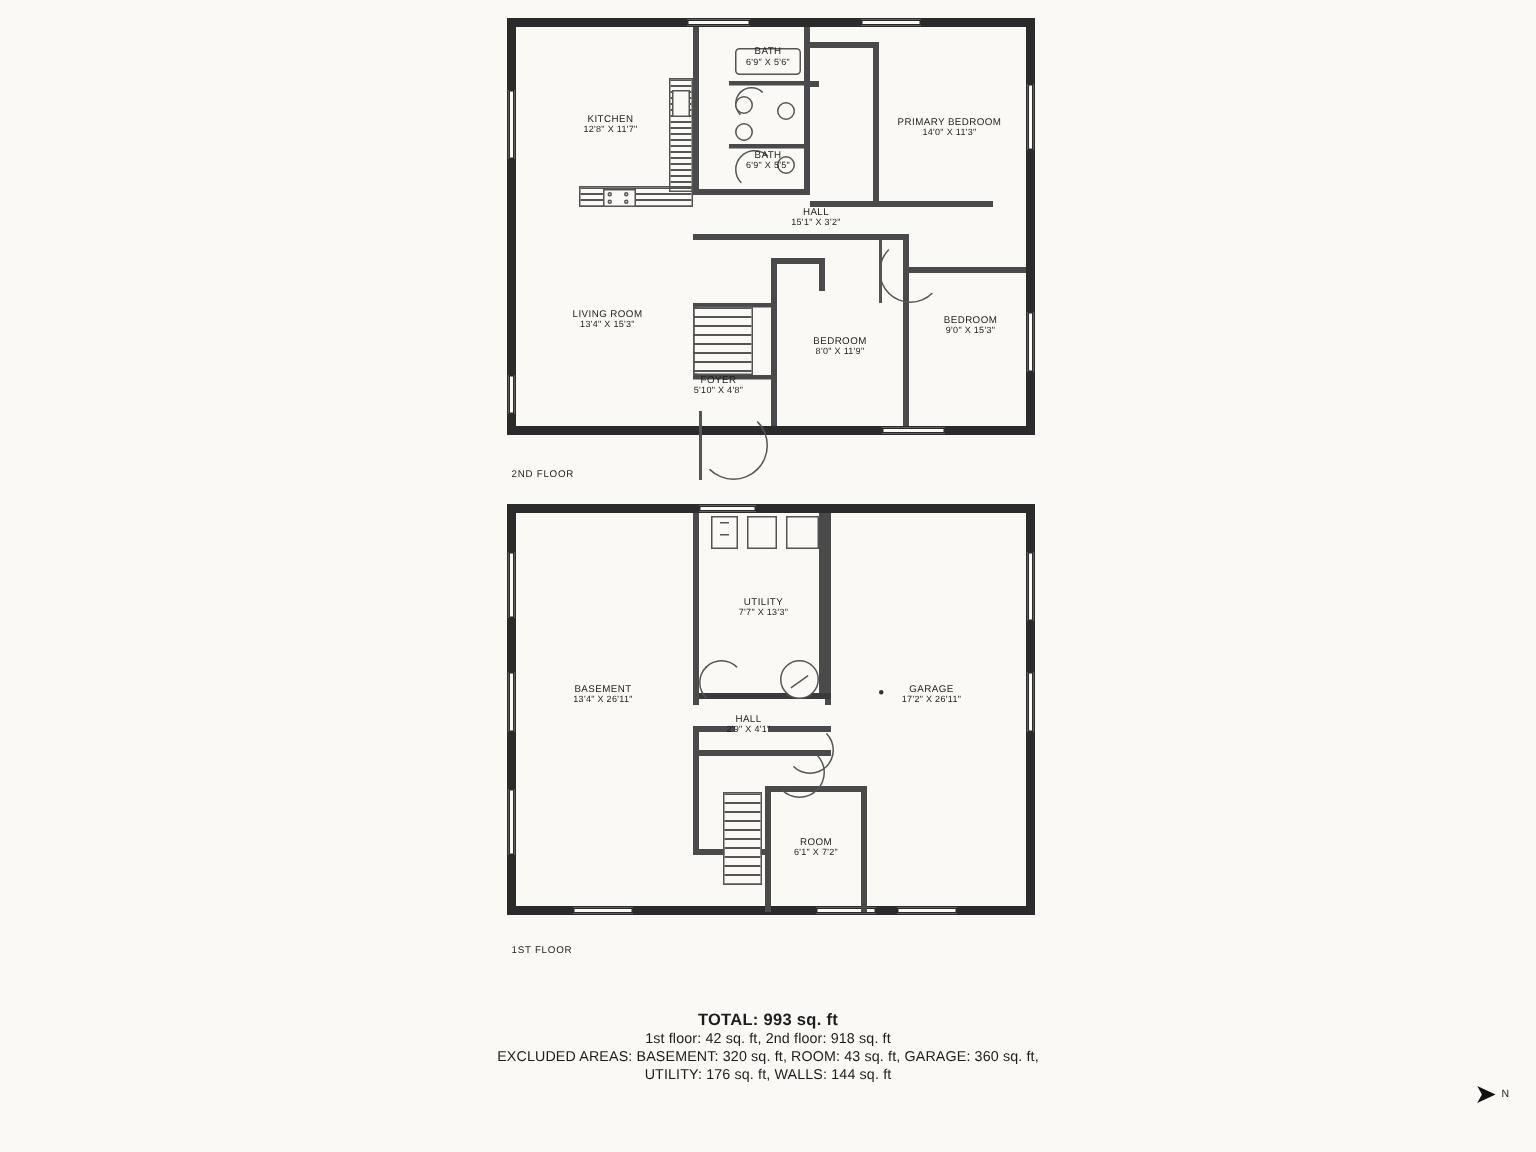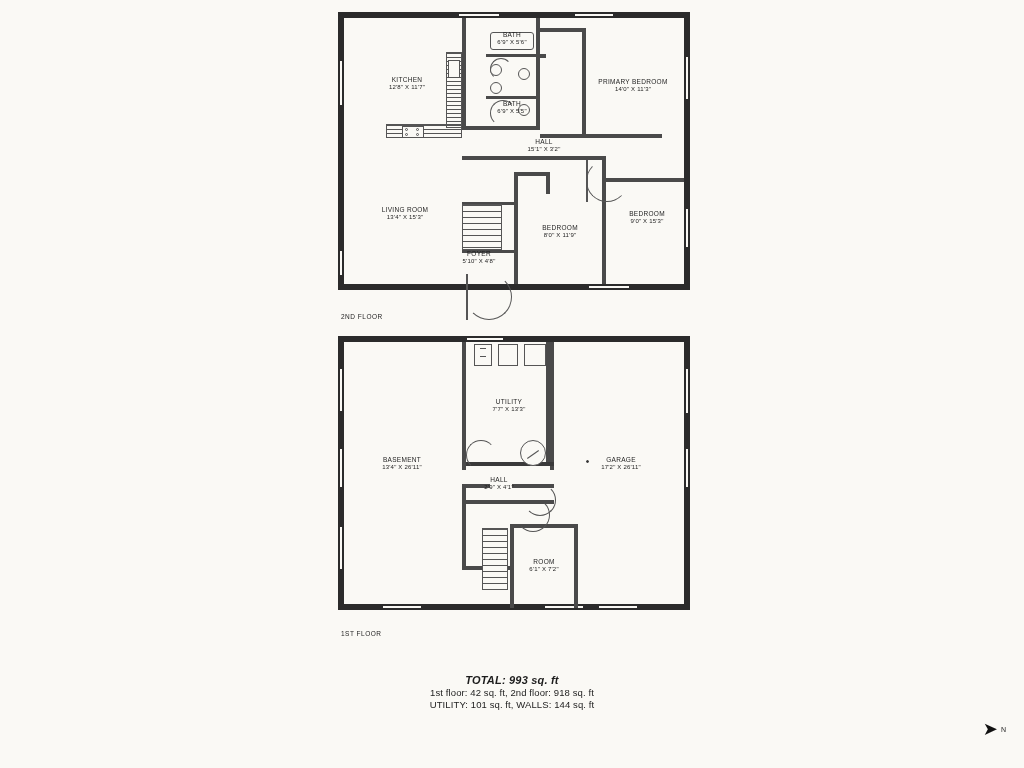--- a/index.html
+++ b/index.html
@@ -33,21 +33,21 @@
     background:repeating-linear-gradient(180deg,#555 0 1px,transparent 1px 4px);}
   .dot{position:absolute;width:3px;height:3px;border:1px solid #555;border-radius:50%;box-sizing:border-box;}
   .tick{position:absolute;background:#555;}
 
   
   .stairs{position:absolute;box-sizing:border-box;border:1px solid #555;
     background:repeating-linear-gradient(180deg,#555 0 1px,#faf9f5 1px 6px);}
 
   
   .summary{position:absolute;left:0;width:1024px;text-align:center;}
-  .summary .t{font-size:11px;font-weight:bold;letter-spacing:.2px;font-style:italic;}
+  .summary .t{font-size:11px;font-weight:bold;letter-spacing:.2px;}
   .summary .l{font-size:9.5px;letter-spacing:.1px;margin-top:1px;}
 
   .northmark{position:absolute;right:18px;bottom:30px;display:flex;align-items:center;gap:3px;}
   .northmark .glyph{font-size:18px;line-height:1;color:#111;}
   .northmark .lbl{font-size:7px;}
 </style>
 </head>
 <body>
 
 <div class="plan" style="left:338px;top:12px;width:352px;height:278px;">
@@ -221,19 +221,20 @@
     <span class="d">6'1" X 7'2"</span>
   </div>
   <div class="dot" style="left:248px;top:124px;background:#333;border-color:#333;"></div>
 </div>
 
 <div class="floorcap" style="left:341px;top:630px;">1ST FLOOR</div>
 
 <div class="summary" style="top:674px;">
   <div class="t">TOTAL: 993 sq. ft</div>
   <div class="l">1st floor: 42 sq. ft, 2nd floor: 918 sq. ft</div>
-  <div class="l">UTILITY: 101 sq. ft, WALLS: 144 sq. ft</div>
+  <div class="l">EXCLUDED AREAS: BASEMENT: 320 sq. ft, ROOM: 43 sq. ft, GARAGE: 360 sq. ft,</div>
+  <div class="l">UTILITY: 176 sq. ft, WALLS: 144 sq. ft</div>
 </div>
 
 <div class="northmark">
   <span class="glyph">➤</span>
   <span class="lbl">N</span>
 </div>
 
 </body></html>

